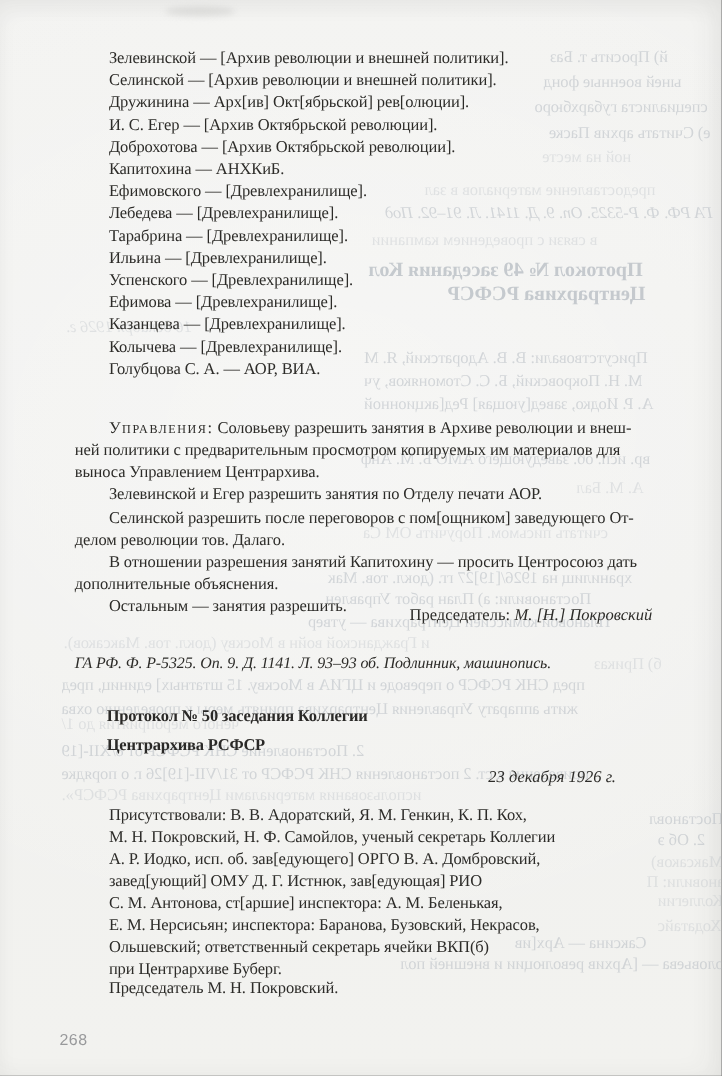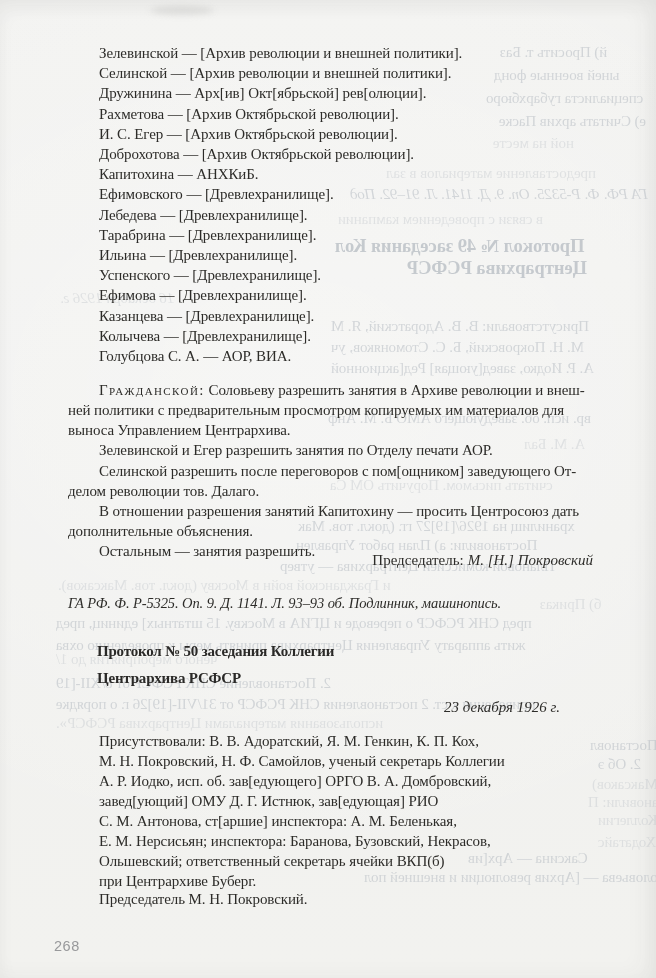--- a/index.html
+++ b/index.html
@@ -92,37 +92,36 @@
       <div class="bf" style="left: 364px; top: 869px;">Соловьева — [Архив революции и внешней пол</div>
     </div>
   <div class="smudge"></div>
 
   <div class="content">
 
     <div class="assignments">
         <div class="tline">Зелевинской — [Архив революции и внешней политики].</div>
         <div class="tline">Селинской — [Архив революции и внешней политики].</div>
         <div class="tline">Дружинина — Арх[ив] Окт[ябрьской] рев[олюции].</div>
-        <div class="tline">Рахметова — [Архив Октябрьской революции].</div>
         <div class="tline">И. С. Егер — [Архив Октябрьской революции].</div>
         <div class="tline">Доброхотова — [Архив Октябрьской революции].</div>
         <div class="tline">Капитохина — АНХКиБ.</div>
         <div class="tline">Ефимовского — [Древлехранилище].</div>
         <div class="tline">Лебедева — [Древлехранилище].</div>
         <div class="tline">Тарабрина — [Древлехранилище].</div>
         <div class="tline">Ильина — [Древлехранилище].</div>
         <div class="tline">Успенского — [Древлехранилище].</div>
         <div class="tline">Ефимова — [Древлехранилище].</div>
         <div class="tline">Казанцева — [Древлехранилище].</div>
         <div class="tline">Колычева — [Древлехранилище].</div>
         <div class="tline">Голубцова С. А. — АОР, ВИА.</div>
       </div>
 
     <div class="resolution">
-        <div class="tline ind"><span class="smallcaps">Гражданской:</span> Соловьеву разрешить занятия в Архиве революции и внеш-</div>
+        <div class="tline ind"><span class="smallcaps">Управления:</span> Соловьеву разрешить занятия в Архиве революции и внеш-</div>
         <div class="tline">ней политики с предварительным просмотром копируемых им материалов для</div>
         <div class="tline">выноса Управлением Центрархива.</div>
         <div class="tline ind">Зелевинской и Егер разрешить занятия по Отделу печати АОР.</div>
         <div class="tline ind">Селинской разрешить после переговоров с пом[ощником] заведующего От-</div>
         <div class="tline">делом революции тов. Далаго.</div>
         <div class="tline ind">В отношении разрешения занятий Капитохину — просить Центросоюз дать</div>
         <div class="tline">дополнительные объяснения.</div>
         <div class="tline ind">Остальным — занятия разрешить.</div>
       </div>
 

